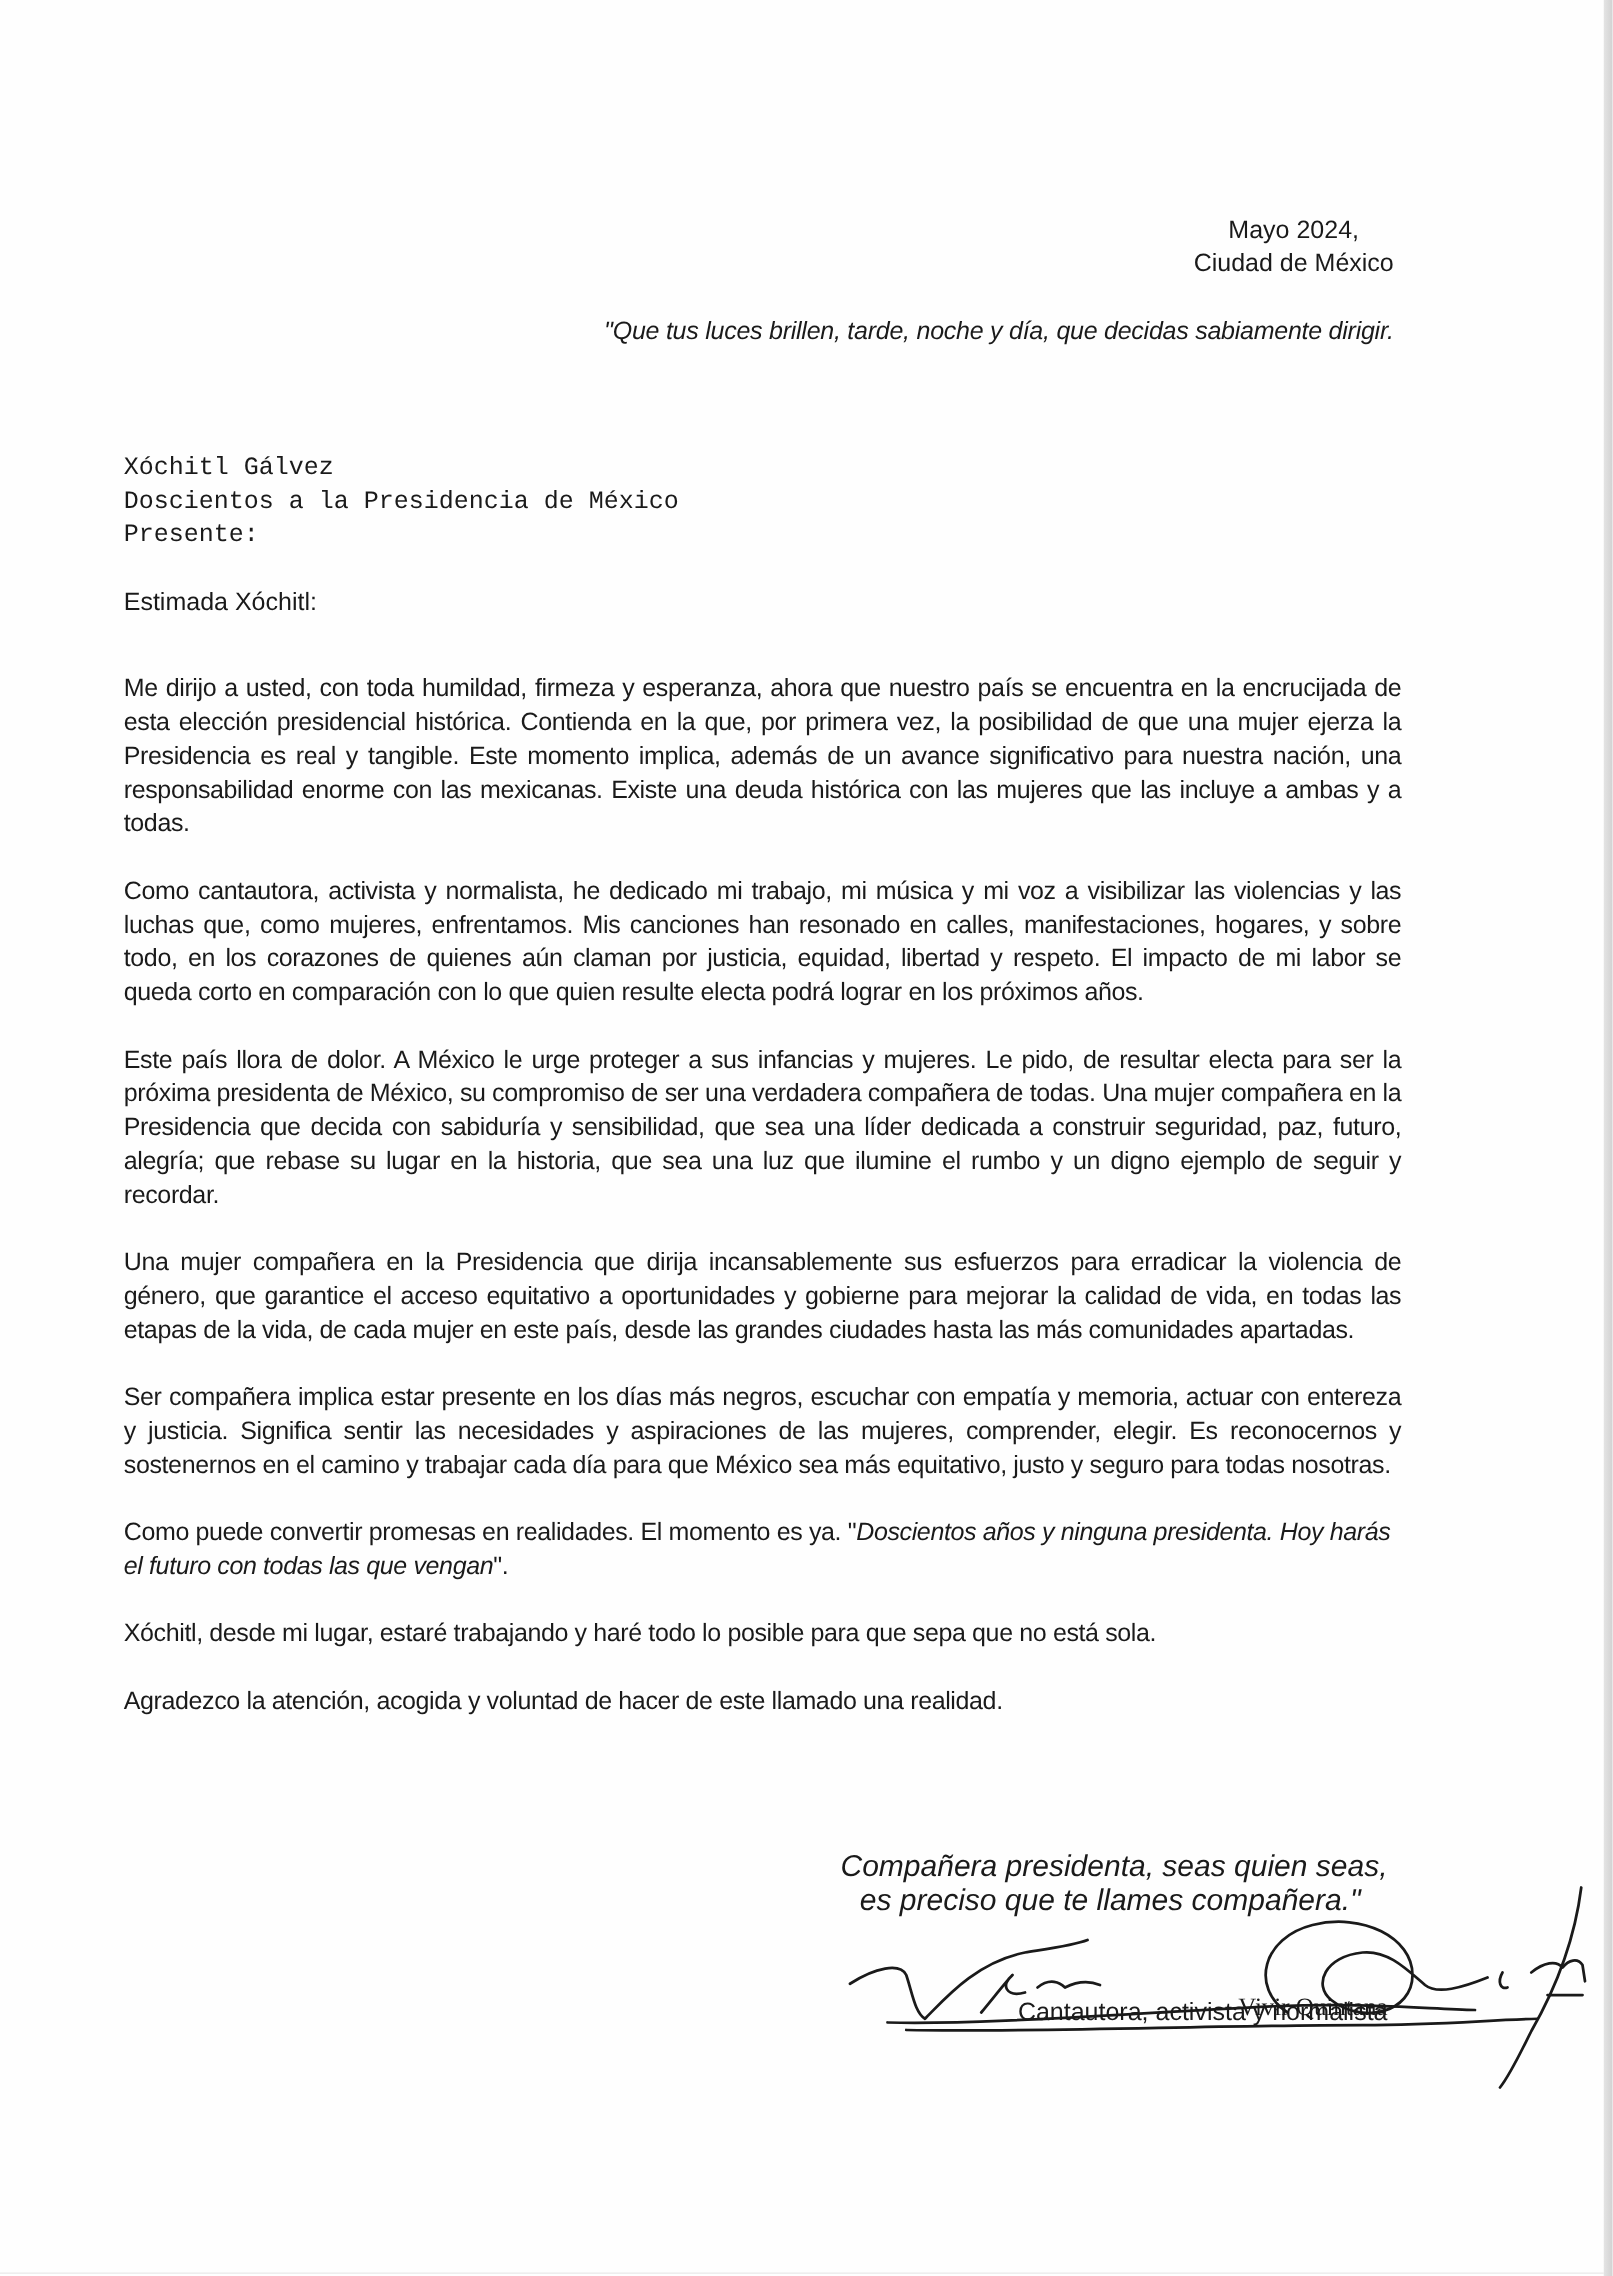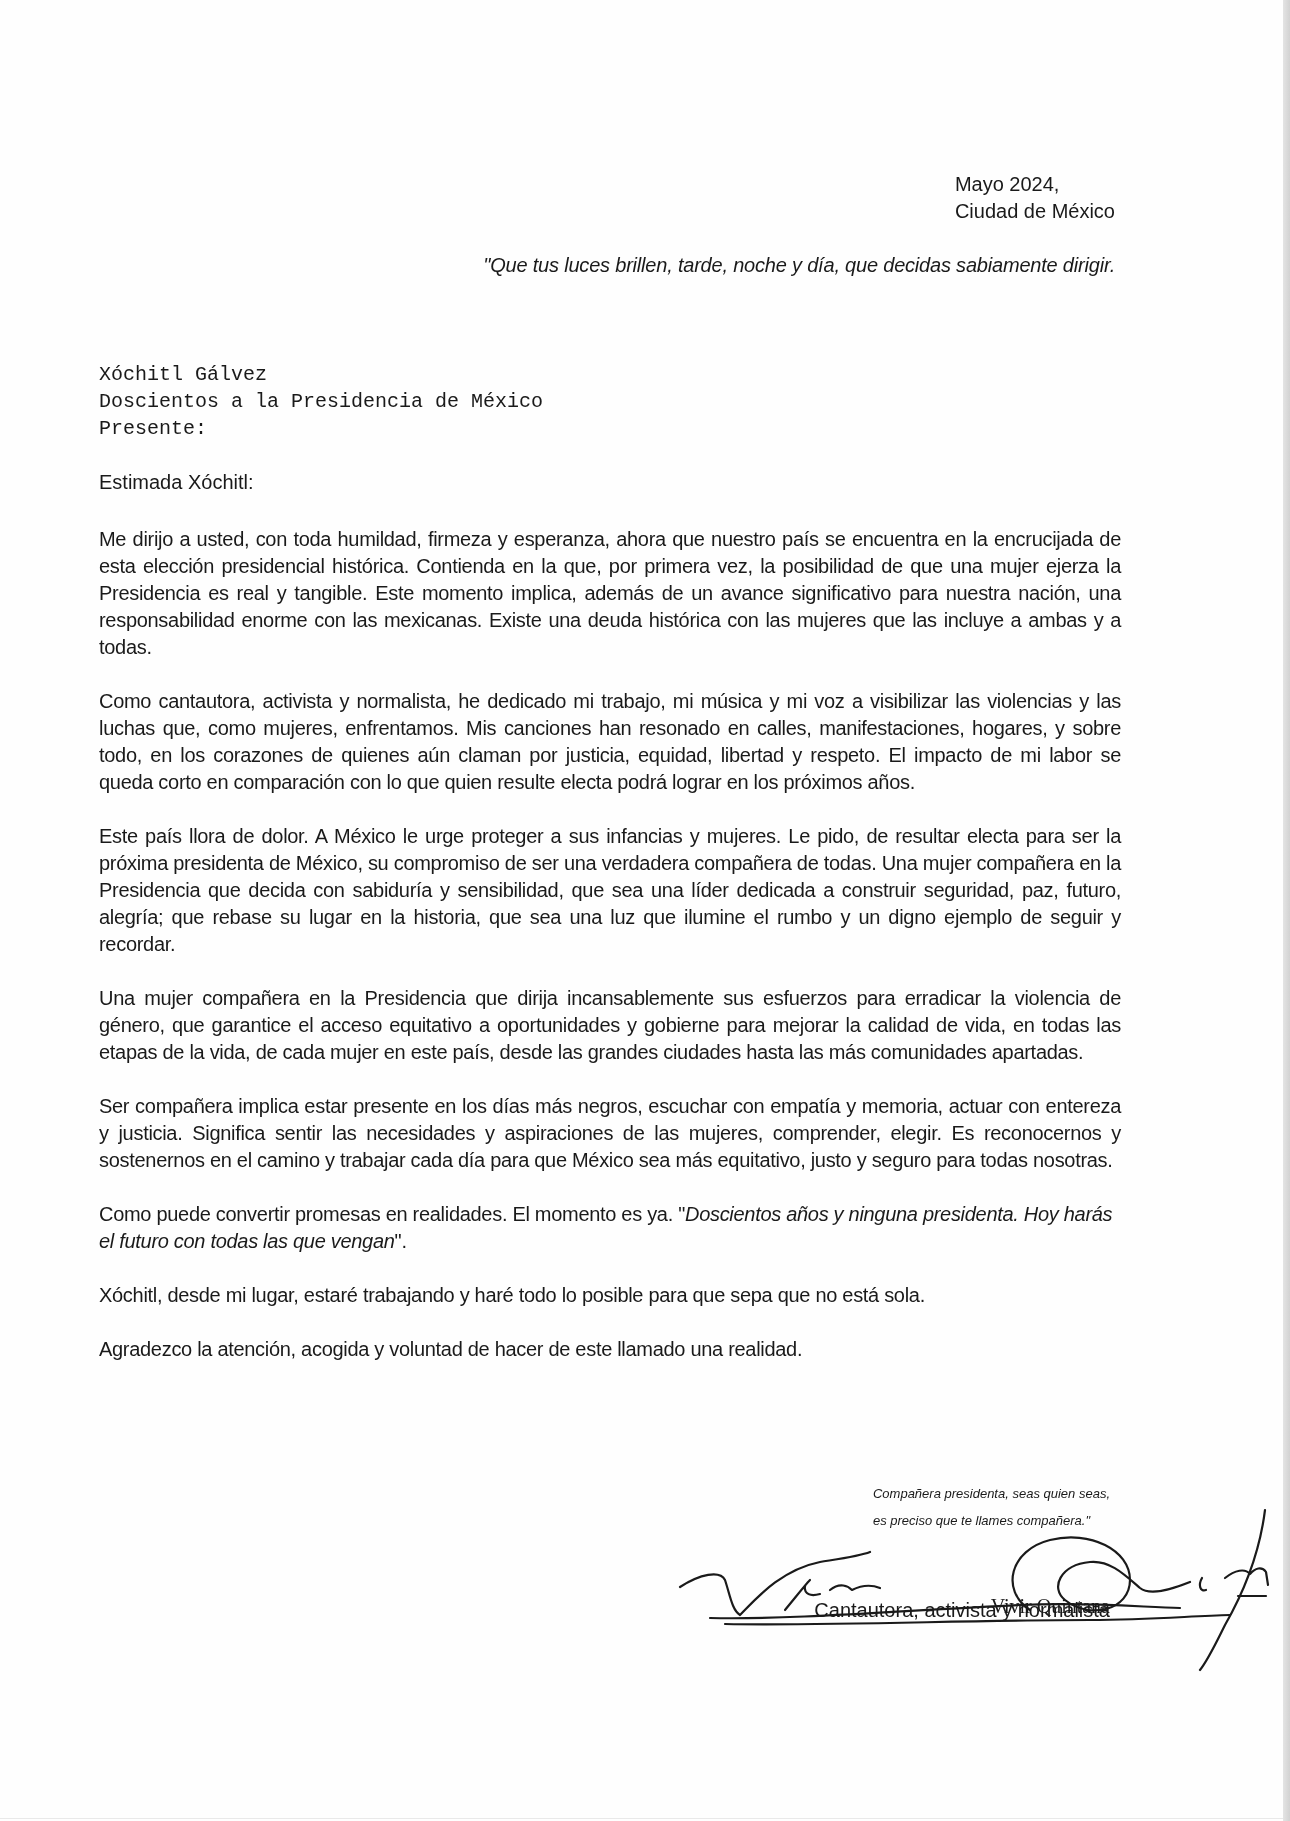--- a/index.html
+++ b/index.html
@@ -27,21 +27,21 @@
       position: absolute;
       right: 0; top: 0;
       width: 7px;
       height: 1821px;
       background: linear-gradient(to right, #e4e4e4, #d2d2d2);
     }
     .date-block {
       position: absolute;
       right: 168px;
       top: 171px;
-      text-align: left;
+      text-align: center;
       font-size: 20px;
       line-height: 27px;
       margin-left: 44px;
     }
     .epigraph {
       position: absolute;
       right: 168px;
       top: 252px;
       text-align: right;
       font-style: italic;
@@ -67,32 +67,32 @@
     .body {
       position: absolute;
       left: 99px;
       top: 526px;
       width: 1022px;
       font-size: 20px;
       line-height: 27px;
       letter-spacing: -0.3px;
     }
     .body p {
-      margin: 0 0 27px 0;
+      margin: 12px 0 27px 0;
       text-align: justify;
     }
     .body p.short { text-align: left; }
     .body em { font-style: italic; }
     .closing {
       position: absolute;
       right: 173px;
       top: 1480px;
-      text-align: left;
+      text-align: center;
       font-style: italic;
-      font-size: 13px;
+      font-size: 24px;
       line-height: 27px;
     }
     .closing .l2 { display: block; padding-right: 6px; }
     .closing .l1 { display: block; }
     .signature-svg {
       position: absolute;
       left: 670px;
       top: 1470px;
       width: 600px;
       height: 210px;

